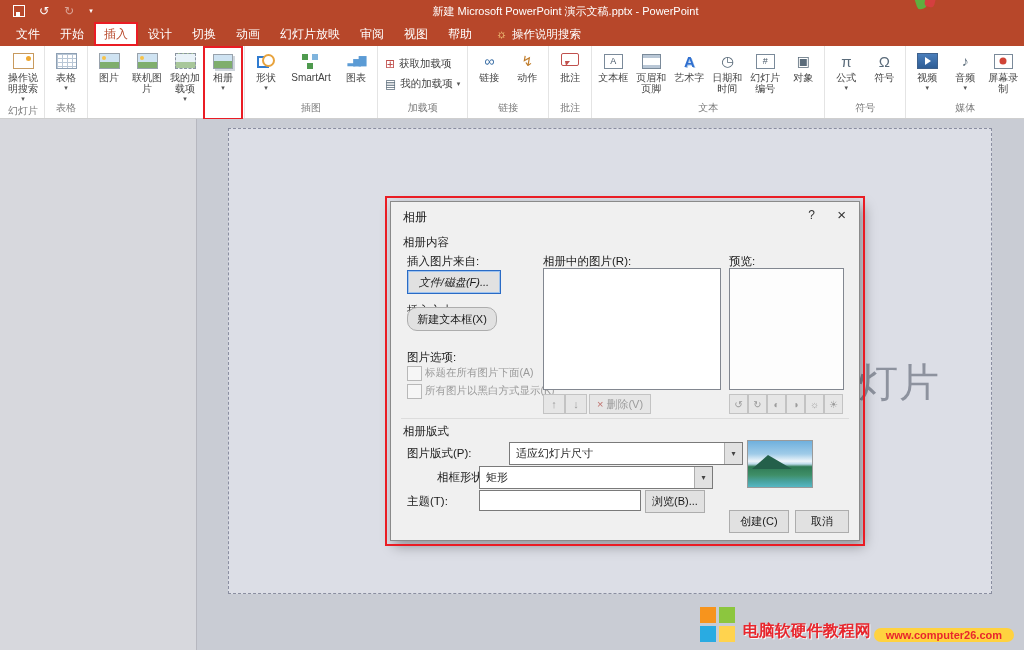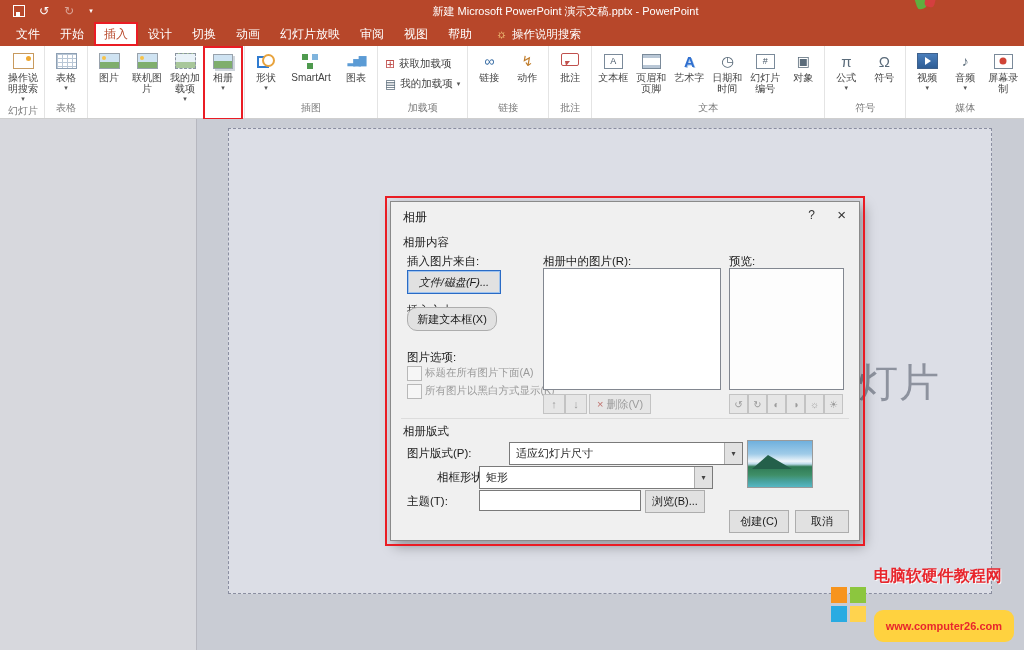--- a/index.html
+++ b/index.html
@@ -116,23 +116,23 @@
      background:linear-gradient(180deg,#6fb0dd 0%,#9fcbe8 28%,#eef5fa 44%,#bcdaea 50%,#2f7a55 56%,#3f8f68 74%,#49a3a0 88%,#57b7c4 100%);
      overflow:hidden;}
   .thumb-img:after{content:"";position:absolute;left:4px;top:14px;width:0;height:0;
      border-left:16px solid transparent;border-right:24px solid transparent;border-bottom:14px solid #24604a;}
 
   
   .watermark{position:absolute;right:10px;bottom:8px;display:flex;align-items:center;gap:8px;z-index:50;}
   .wm-logo{display:grid;grid-template-columns:16px 16px;grid-template-rows:16px 16px;gap:3px;}
   .wm-logo i{display:block;}
   .wm-c1{background:#f7941d;} .wm-c2{background:#8cc63e;} .wm-c3{background:#29abe2;} .wm-c4{background:#ffd34e;}
-  .wm-text{display:flex;flex-direction:column;align-items:flex-start;gap:3px;}
+  .wm-text{display:flex;flex-direction:row;align-items:flex-end;gap:3px;}
   .wm-name{color:#e8262d;font-weight:bold;font-size:16px;text-shadow:1px 1px 0 rgba(255,255,255,.85);white-space:nowrap;}
-  .wm-url{background:#ffd23f;color:#e8262d;font-weight:bold;font-size:11px;padding:10px 12px;border-radius:9px;white-space:nowrap;margin-top:20px;}
+  .wm-url{background:#ffd23f;color:#e8262d;font-weight:bold;font-size:11px;padding:1px 12px;border-radius:9px;white-space:nowrap;margin-top:20px;}
 </style>
 </head>
 <body>
 
 <div class="app">
 
   <div class="titlebar">
     <div class="qat">
       <span class="qat-btn">
           <span class="floppy"></span>

